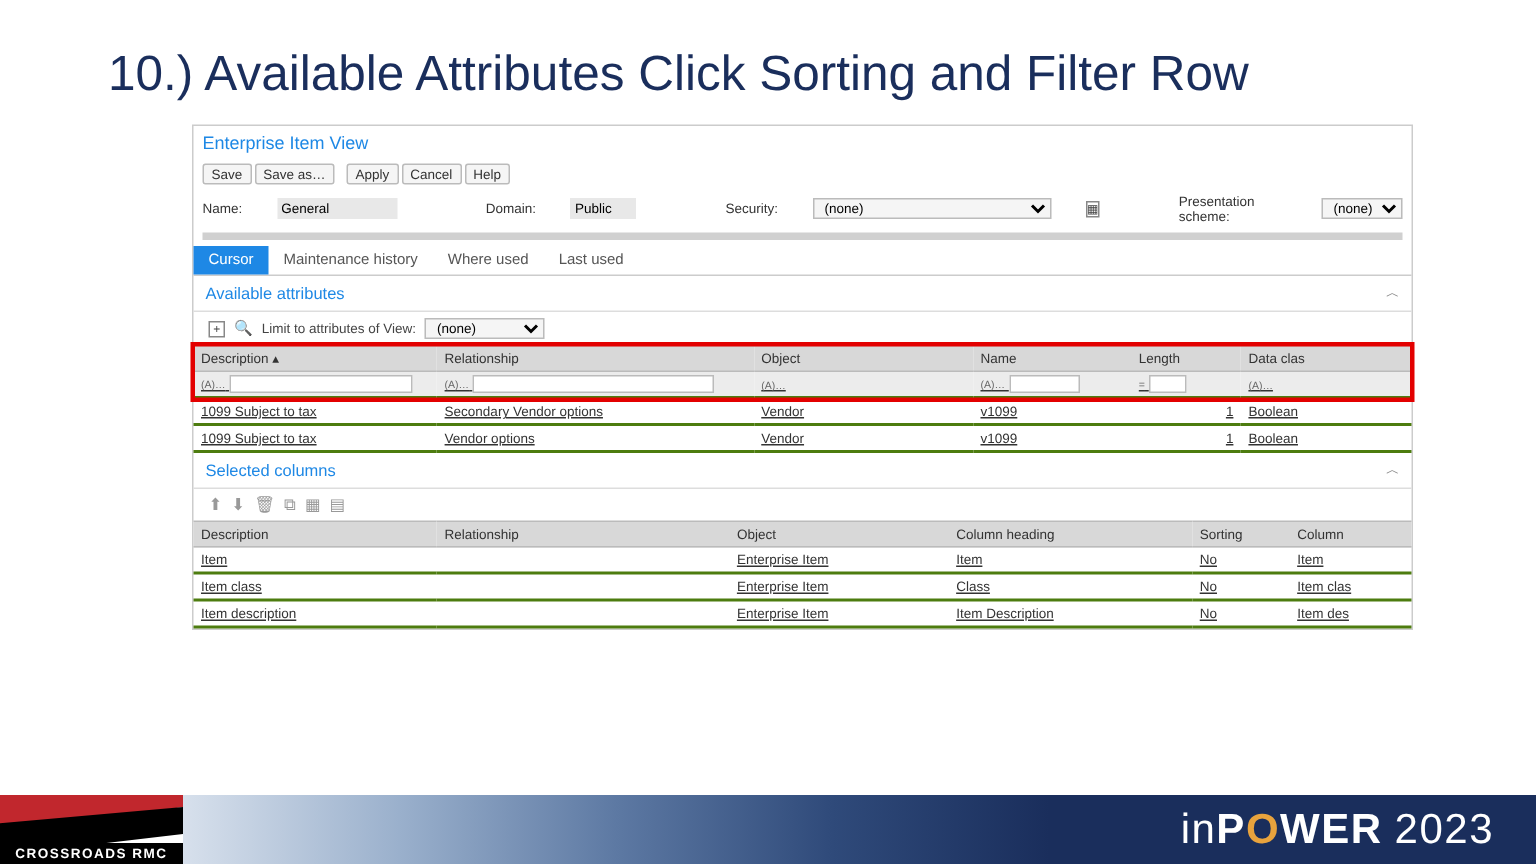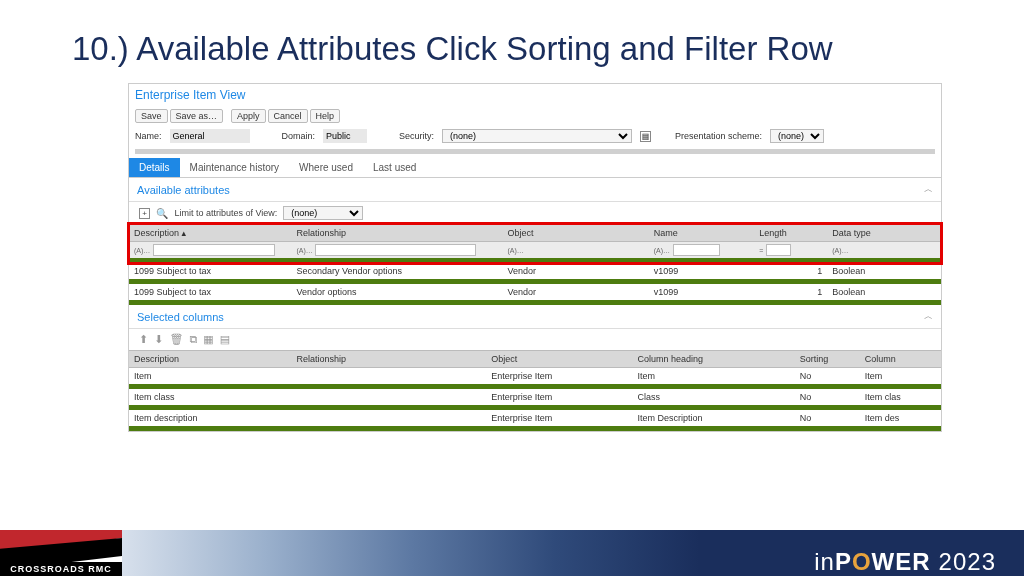--- a/index.html
+++ b/index.html
@@ -2,45 +2,45 @@
 <html><head>
 <meta charset="utf-8">
 <style>
   * { box-sizing: border-box; margin: 0; padding: 0; }
   body { width: 1024px; height: 576px; font-family: Arial, Helvetica, sans-serif; background: #fff; overflow: hidden; position: relative; }
   .slide-title { color: #1a2e5c; font-size: 33px; font-weight: 500; padding: 28px 56px 14px 72px; line-height: 1.25; }
   .app { margin: 0 82px 0 128px; border: 1px solid #ccc; font-size: 10px; color: #444; background: #fff; }
   .app-title { color: #1e88e5; font-size: 12px; padding: 4px 6px 4px 6px; }
   .toolbar { padding: 3px 6px; display: flex; gap: 2px; align-items: center; }
   .btn { background: #f5f5f5; border: 1px solid #bbb; border-radius: 2px; padding: 1px 5px; font-size: 9px; color: #333; }
-  .formrow { display: flex; align-items: center; gap: 8px; padding: 3px 6px 6px 6px; }
+  .formrow { display: flex; align-items: center; gap: 23px; padding: 3px 6px 6px 6px; }
   .formrow .lbl { font-size: 9px; color: #333; }
   .txt { background: #e8e8e8; border: none; height: 14px; font-size: 9px; padding: 0 3px; }
   .sel { background: #f5f5f5; border: 1px solid #bbb; height: 14px; font-size: 9px; padding: 0 3px; }
   .tabs { display: flex; border-bottom: 1px solid #ccc; font-size: 10px; }
   .tab { padding: 4px 10px; color: #555; }
   .tab.active { background: #1e88e5; color: #fff; }
   .section-h { color: #1e88e5; font-size: 11px; padding: 5px 8px; border-bottom: 1px solid #ddd; display: flex; justify-content: space-between; align-items: center; }
   .collapse { color: #888; font-size: 9px; }
   .filterbar { padding: 4px 10px; display: flex; align-items: center; gap: 6px; font-size: 9px; color: #444; }
   .icon-sm { width: 11px; height: 11px; display: inline-block; border: 1px solid #888; font-size: 8px; line-height: 9px; text-align: center; }
   table { width: 100%; border-collapse: collapse; font-size: 9px; color: #333; }
   th { background: #d8d8d8; text-align: left; font-weight: 400; padding: 3px 5px; border-top: 1px solid #bbb; border-bottom: 1px solid #bbb; }
-  td { padding: 3px 5px; border-bottom: 5px solid #4d7c0f; }
+  td { padding: 3px 5px; border-bottom: 2px solid #4d7c0f; text-decoration: underline; }
   .filter-row td { background: #ececec; padding: 2px 5px; }
   .filter-in { background: #fff; border: 1px solid #bbb; height: 12px; font-size: 8px; width: 80%; }
   .fa { font-size: 7px; color: #666; }
   .highlight-box { outline: 3px solid #e30000; outline-offset: -1px; }
   .sel-toolbar { padding: 4px 10px; display: flex; gap: 6px; align-items: center; color: #999; font-size: 11px; }
   .footer { position: absolute; bottom: 0; left: 0; right: 0; height: 46px; display: flex; }
   .logo-block { width: 122px; height: 46px; background: #fff; position: relative; overflow: hidden; }
   .logo-swoosh { width: 122px; height: 30px; background: #c1272d; position: absolute; top: -4px; clip-path: polygon(0 0, 100% 0, 100% 40%, 0 100%); }
   .logo-swoosh2 { width: 122px; height: 36px; background: #000; position: absolute; top: 8px; clip-path: polygon(0 30%, 100% 0, 100% 50%, 0 90%); }
   .logo-text { position: absolute; bottom: 0; left: 0; right: 0; background: #000; color: #fff; font-size: 9px; font-weight: bold; letter-spacing: 1px; text-align: center; padding: 2px 0; }
-  .footer-grad { flex: 1; background: linear-gradient(90deg, #d7e0ec 0%, #9ab0cc 16%, #5d79a3 32%, #2f4a7a 48%, #1a2e5c 64%, #1a2e5c 100%); display: flex; align-items: flex-end; justify-content: flex-end; padding-right: 28px; color: #fff; font-size: 24px; letter-spacing: 1px; }
+  .footer-grad { flex: 1; background: linear-gradient(90deg, #d7e0ec 0%, #9ab0cc 16%, #5d79a3 32%, #2f4a7a 48%, #1a2e5c 64%, #1a2e5c 100%); display: flex; align-items: center; justify-content: flex-end; padding-right: 28px; color: #fff; font-size: 28px; letter-spacing: 1px; }
   .inpower .in { font-weight: 300; text-transform: lowercase; }
   .inpower .p { font-weight: 600; }
   .inpower .o { color: #e8a33d; font-weight: 600; }
   .inpower .wer { font-weight: 600; }
   .inpower .yr { font-weight: 300; margin-left: 8px; }
 </style>
 </head>
 <body>
 
 <h1 class="slide-title">10.) Available Attributes Click Sorting and Filter Row</h1>
@@ -67,21 +67,21 @@
     <span class="lbl">Security:</span>
     <select class="sel" style="width:190px"><option>(none)</option></select>
     <span class="icon-sm">▦</span>
     <span style="width:8px"></span>
     <span class="lbl">Presentation scheme:</span>
     <select class="sel" style="width:54px"><option>(none)</option></select>
   </div>
   <div style="height:5px; background:#d0d0d0; margin:0 6px 4px 6px"></div>
 
   <div class="tabs">
-    <div class="tab active">Details</div>
+    <div class="tab active">Cursor</div>
     <div class="tab">Maintenance history</div>
     <div class="tab">Where used</div>
     <div class="tab">Last used</div>
   </div>
 
   <div class="section-h">
     <span>Available attributes</span>
     <span class="collapse">︿</span>
   </div>
 
@@ -94,21 +94,21 @@
 
   <div class="highlight-box">
     <table>
       <tbody>
           <tr>
         <th style="width:20%">Description ▴</th>
         <th style="width:26%">Relationship</th>
         <th style="width:18%">Object</th>
         <th style="width:13%">Name</th>
         <th style="width:9%">Length</th>
-        <th style="width:14%">Data type</th>
+        <th style="width:14%">Data clas</th>
       </tr>
       <tr class="filter-row">
         <td><span class="fa">(A)…</span> <input class="filter-in" style=""></td>
         <td><span class="fa">(A)…</span> <input class="filter-in" style=""></td>
         <td><span class="fa">(A)…</span></td>
         <td><span class="fa">(A)…</span> <input class="filter-in" style="width: 50%;"></td>
         <td><span class="fa">=</span> <input class="filter-in" style="width: 40%;"></td>
         <td><span class="fa">(A)…</span></td>
       </tr>
     </tbody>

